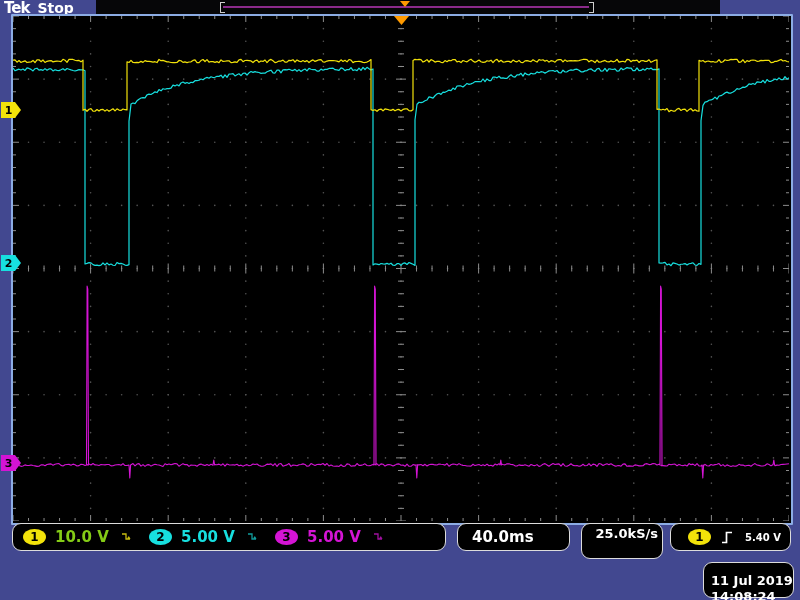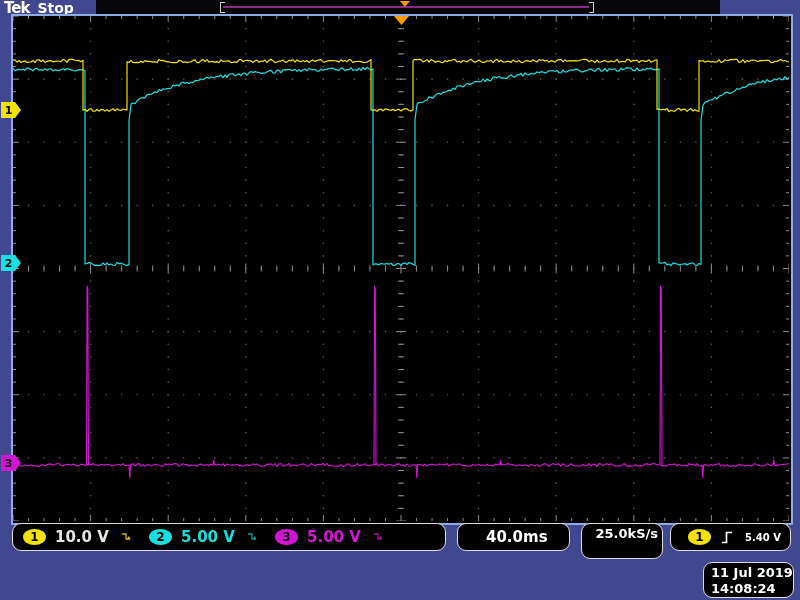--- a/index.html
+++ b/index.html
@@ -36,29 +36,29 @@
   .box{position:absolute;background:#000;border:1px solid #dcdcdc;border-radius:9px;
        box-sizing:border-box;color:#fff;}
   .ch-readouts{left:12px;top:523px;width:434px;height:28px;
                display:flex;align-items:center;padding-left:10px;}
   .badge{display:inline-flex;align-items:center;justify-content:center;
          width:23px;height:16px;border-radius:50%;color:#000;
          font-size:12px;font-weight:700;flex:none;}
   .scale-label{font-size:15px;font-weight:700;margin-left:9px;width:64px;flex:none;}
   .cpl{margin-right:16px;margin-left:2px;flex:none;display:inline-flex;}
   .timebase-box{left:457px;top:523px;width:113px;height:28px;
-                font-size:15px;font-weight:700;line-height:26px;padding-left:28px;}
+                font-size:15px;font-weight:700;line-height:26px;padding-left:14px;}
   .acq-box{left:581px;top:523px;width:82px;height:36px;
            font-size:13px;font-weight:700;line-height:16px;padding:2px 4px 0 8px;text-align:right;}
   .trig-box{left:670px;top:523px;width:121px;height:28px;
             display:flex;align-items:center;padding-left:17px;}
   .trig-level{font-size:10px;font-weight:700;margin-left:12px;}
   .trig-slope{margin-left:10px;display:inline-flex;}
   .datetime-box{left:703px;top:562px;width:91px;height:36px;
-                font-size:13px;font-weight:700;line-height:16px;padding:2px 0 0 7px;
+                font-size:13px;font-weight:700;line-height:16px;padding:10px 0 0 7px;
                 white-space:nowrap;}
 </style>
 </head>
 <body>
 
 <div class="screen">
 
   <div class="topbar">
     <span class="tek">Tek</span><span class="status">Stop</span>
   </div>
@@ -1054,21 +1054,21 @@
   </div>
   <div class="chmarker" id="marker2" style="top: 255px; background: rgb(23, 223, 223);">
     <span>2</span>
   </div>
   <div class="chmarker" id="marker3" style="top: 455px; background: rgb(212, 20, 212);">
     <span>3</span>
   </div>
 
   <div class="box ch-readouts">
     <span class="badge" style="background: rgb(242, 226, 10);">1</span>
-    <span class="scale-label" style="color: #e5e5e5;">10.0 V</span>
+    <span class="scale-label" style="color: #84cc16;">10.0 V</span>
     <span class="cpl">
       <svg width="12" height="12" viewBox="0 0 12 12">
           <path d="M1 3 H5 V8 H9 M9 8 l-2.2 -1.6 M9 8 l-1.6 -2.4" fill="none" stroke="#c8bc10" stroke-width="1.3"></path>
         </svg>
     </span>
     <span class="badge" style="background: rgb(23, 223, 223);">2</span>
     <span class="scale-label" style="color: rgb(23, 223, 223);">5.00 V</span>
     <span class="cpl">
       <svg width="12" height="12" viewBox="0 0 12 12">
           <path d="M1 3 H5 V8 H9 M9 8 l-2.2 -1.6 M9 8 l-1.6 -2.4" fill="none" stroke="#109c9c" stroke-width="1.3"></path>

